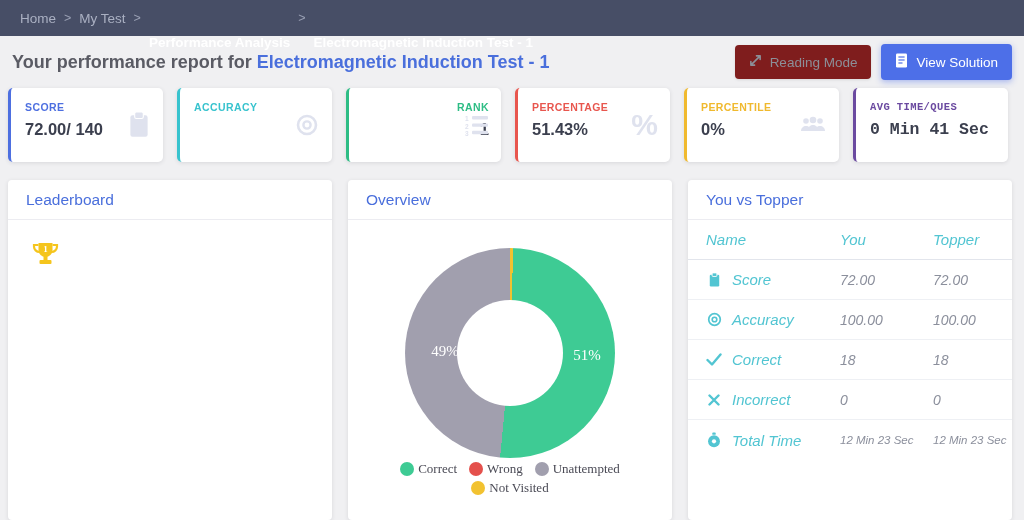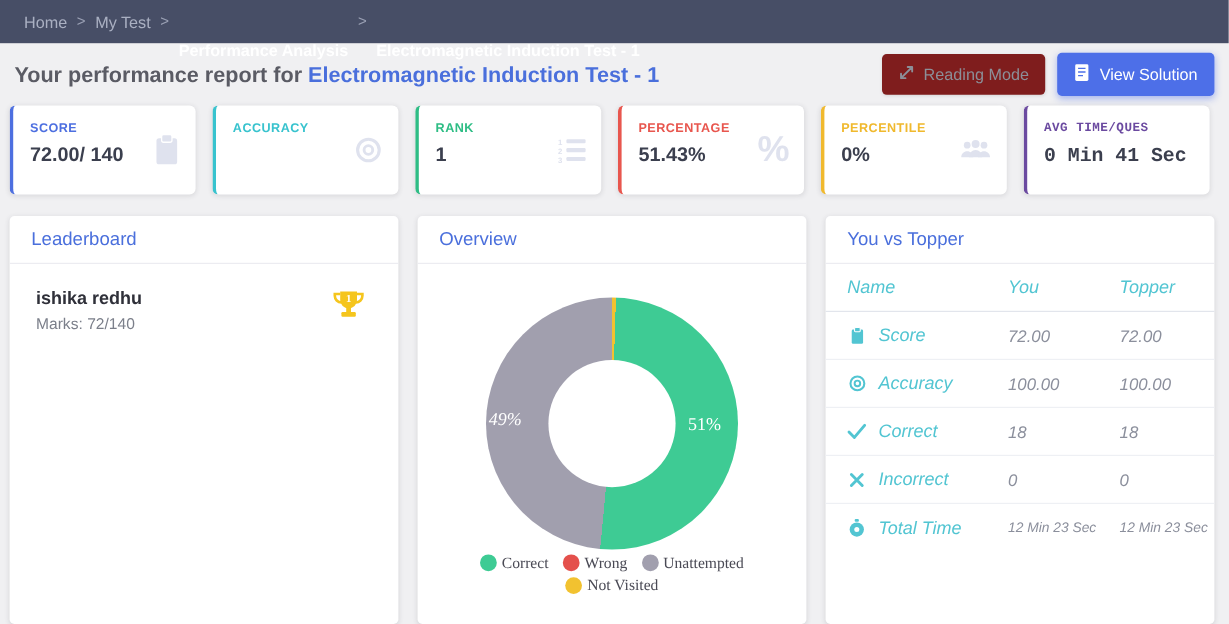--- a/index.html
+++ b/index.html
@@ -38,21 +38,21 @@
 
   
   .lb-entry { display:flex; align-items:flex-start; justify-content:space-between; padding:20px 26px 0 22px; }
   .lb-name { font-size:15px; font-weight:bold; color:#2f3039; }
   .lb-marks { font-size:13px; color:#7b7f8a; margin-top:5px; }
 
   
   .donut-wrap { width:210px; height:210px; margin:28px auto 0; border-radius:50%; position:relative; }
   .donut-hole { position:absolute; left:50%; top:50%; width:106px; height:106px; background:#fff; border-radius:50%; transform:translate(-50%,-50%); }
   .donut-label { position:absolute; font-family:"Liberation Serif", serif; font-size:15px; color:#ffffff; transform:translate(-50%,-50%); }
-  .donut-label.left { left:16px; top:49%;font-style:italic; }
+  .donut-label.left { left:40px; top:49%; }
   .donut-label.right { left:182px; top:51%; }
   .legend { margin-top:1px; font-family:"Liberation Serif", serif; font-size:13px; color:#4a4a55; }
   .legend-row { display:flex; justify-content:center; gap:12px; margin-top:3px; }
   .legend-item { display:flex; align-items:center; gap:4px; cursor:pointer; }
   .legend-swatch { width:14px; height:14px; border-radius:50%; display:inline-block; }
 
   
   .cmp-table { padding-top:0; }
   .cmp-row { display:grid; grid-template-columns:134px 93px 79px; align-items:center; padding-left:18px; height:40px; border-bottom:1px solid #eef0f4;font-style:italic; }
   .cmp-row.head { border-bottom:1px solid #e2e5ec; }
@@ -117,21 +117,21 @@
   <div class="stat-card" style="border-left-color: rgb(56, 195, 206);">
     <div class="stat-label" style="color: rgb(56, 195, 206);">ACCURACY</div>
     <span class="stat-icon">
       <svg width="26" height="26" viewBox="0 0 26 26" fill="none" stroke="currentColor">
           <circle cx="13" cy="13" r="9" stroke-width="2.6"></circle>
           <circle cx="13" cy="13" r="3.6" stroke-width="2.4"></circle>
         </svg>
     </span>
   </div>
 
-  <div class="stat-card" style="border-left-color: rgb(46, 189, 133);">
+  <div class="stat-card" style="border-left-color: rgb(46, 189, 133); text-align: right;">
     <div class="stat-label" style="color: rgb(46, 189, 133);">RANK</div>
     <div class="stat-value">1</div>
     <span class="stat-icon">
       <svg width="24" height="22" viewBox="0 0 24 22" fill="currentColor">
           <text x="0" y="7" font-size="6.5" font-weight="bold">1</text>
           <text x="0" y="14.5" font-size="6.5" font-weight="bold">2</text>
           <text x="0" y="22" font-size="6.5" font-weight="bold">3</text>
           <rect x="7" y="2" width="16" height="3.4" rx="1"></rect>
           <rect x="7" y="9.4" width="16" height="3.4" rx="1"></rect>
           <rect x="7" y="16.8" width="16" height="3.4" rx="1"></rect>
@@ -166,24 +166,20 @@
   </div>
 
 </div>
 
 <div class="panels">
 
   <section class="panel">
     <div class="panel-title">Leaderboard</div>
     <div class="panel-divider"></div>
     <div class="lb-entry">
-      <div>
-        <div class="lb-name">ishika redhu</div>
-        <div class="lb-marks">Marks: 72/140</div>
-      </div>
       <span>
         <svg width="31" height="30" viewBox="0 0 30 30">
           <path d="M8 3h14v7a7 7 0 0 1-14 0z" fill="#f5c51d"></path>
           <path d="M8 5H3.5v1.5a5.5 5.5 0 0 0 5.5 5.5" fill="none" stroke="#f5c51d" stroke-width="2.2"></path>
           <path d="M22 5h4.5v1.5a5.5 5.5 0 0 1-5.5 5.5" fill="none" stroke="#f5c51d" stroke-width="2.2"></path>
           <rect x="13" y="16" width="4" height="4" fill="#f5c51d"></rect>
           <rect x="9" y="20" width="12" height="4" rx="1" fill="#f5c51d"></rect>
           <text x="15" y="11.5" text-anchor="middle" font-size="9" font-weight="bold" fill="#ffffff" font-family="Liberation Serif, serif">1</text>
         </svg>
       </span>

